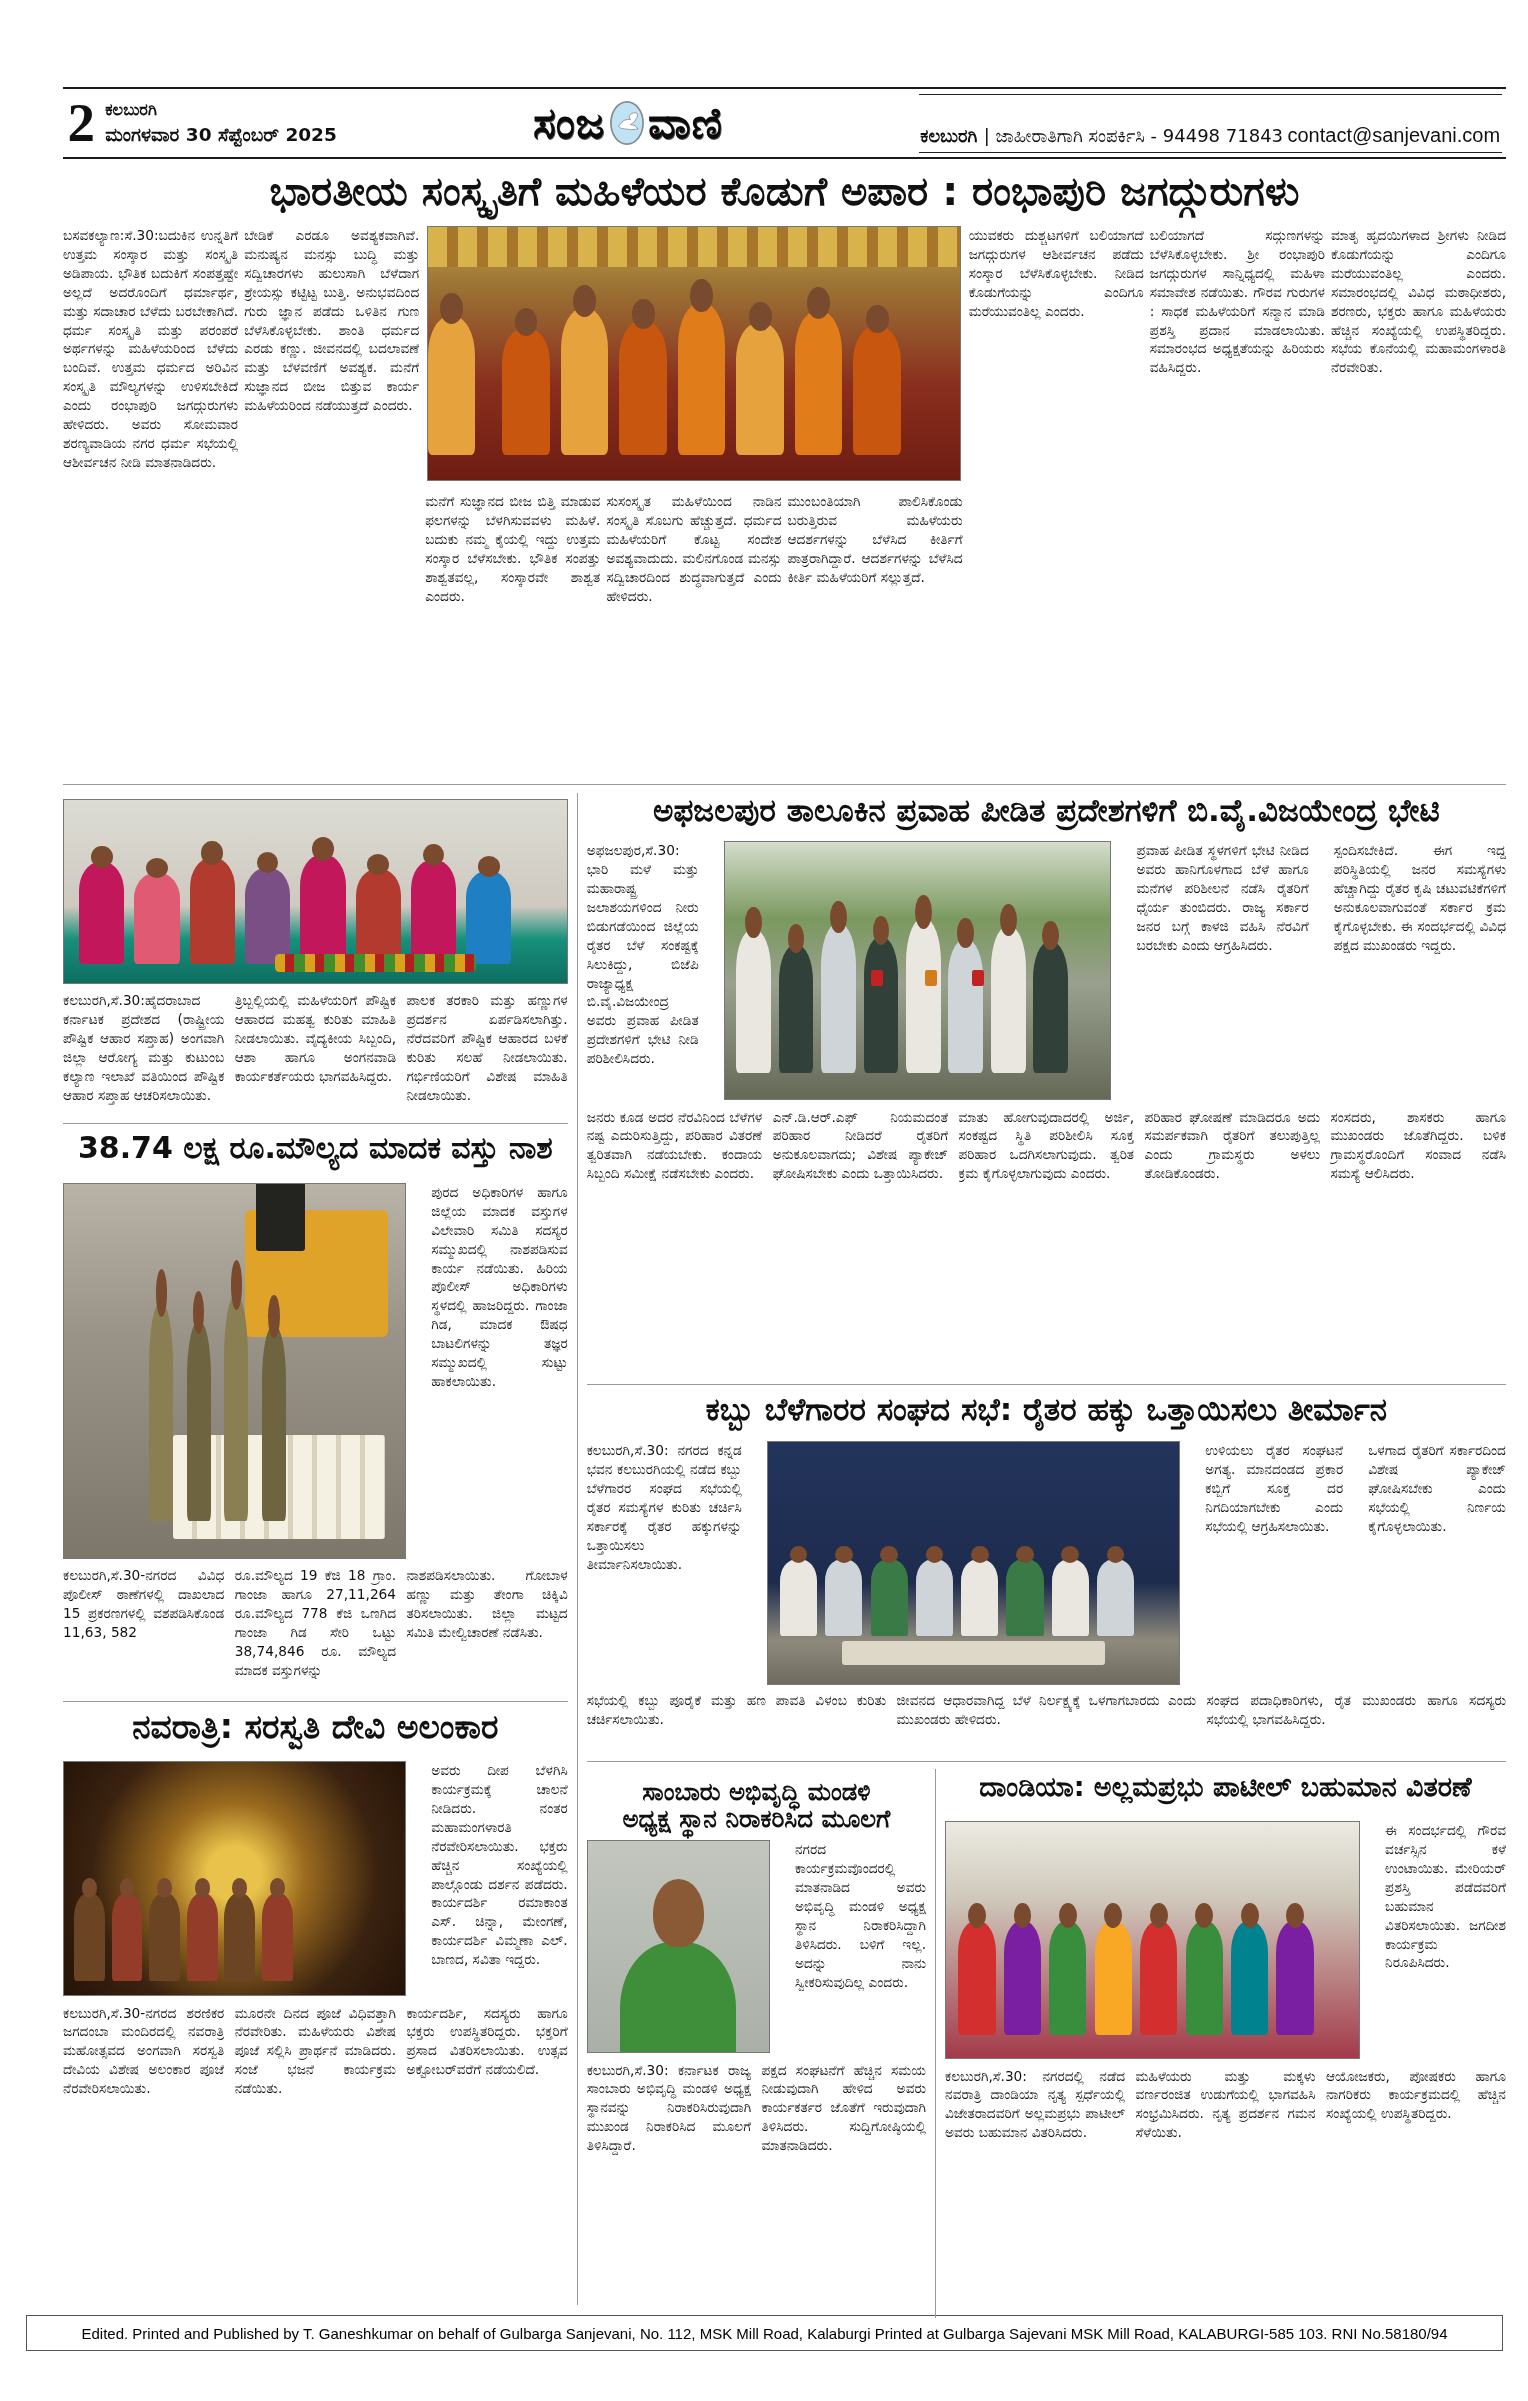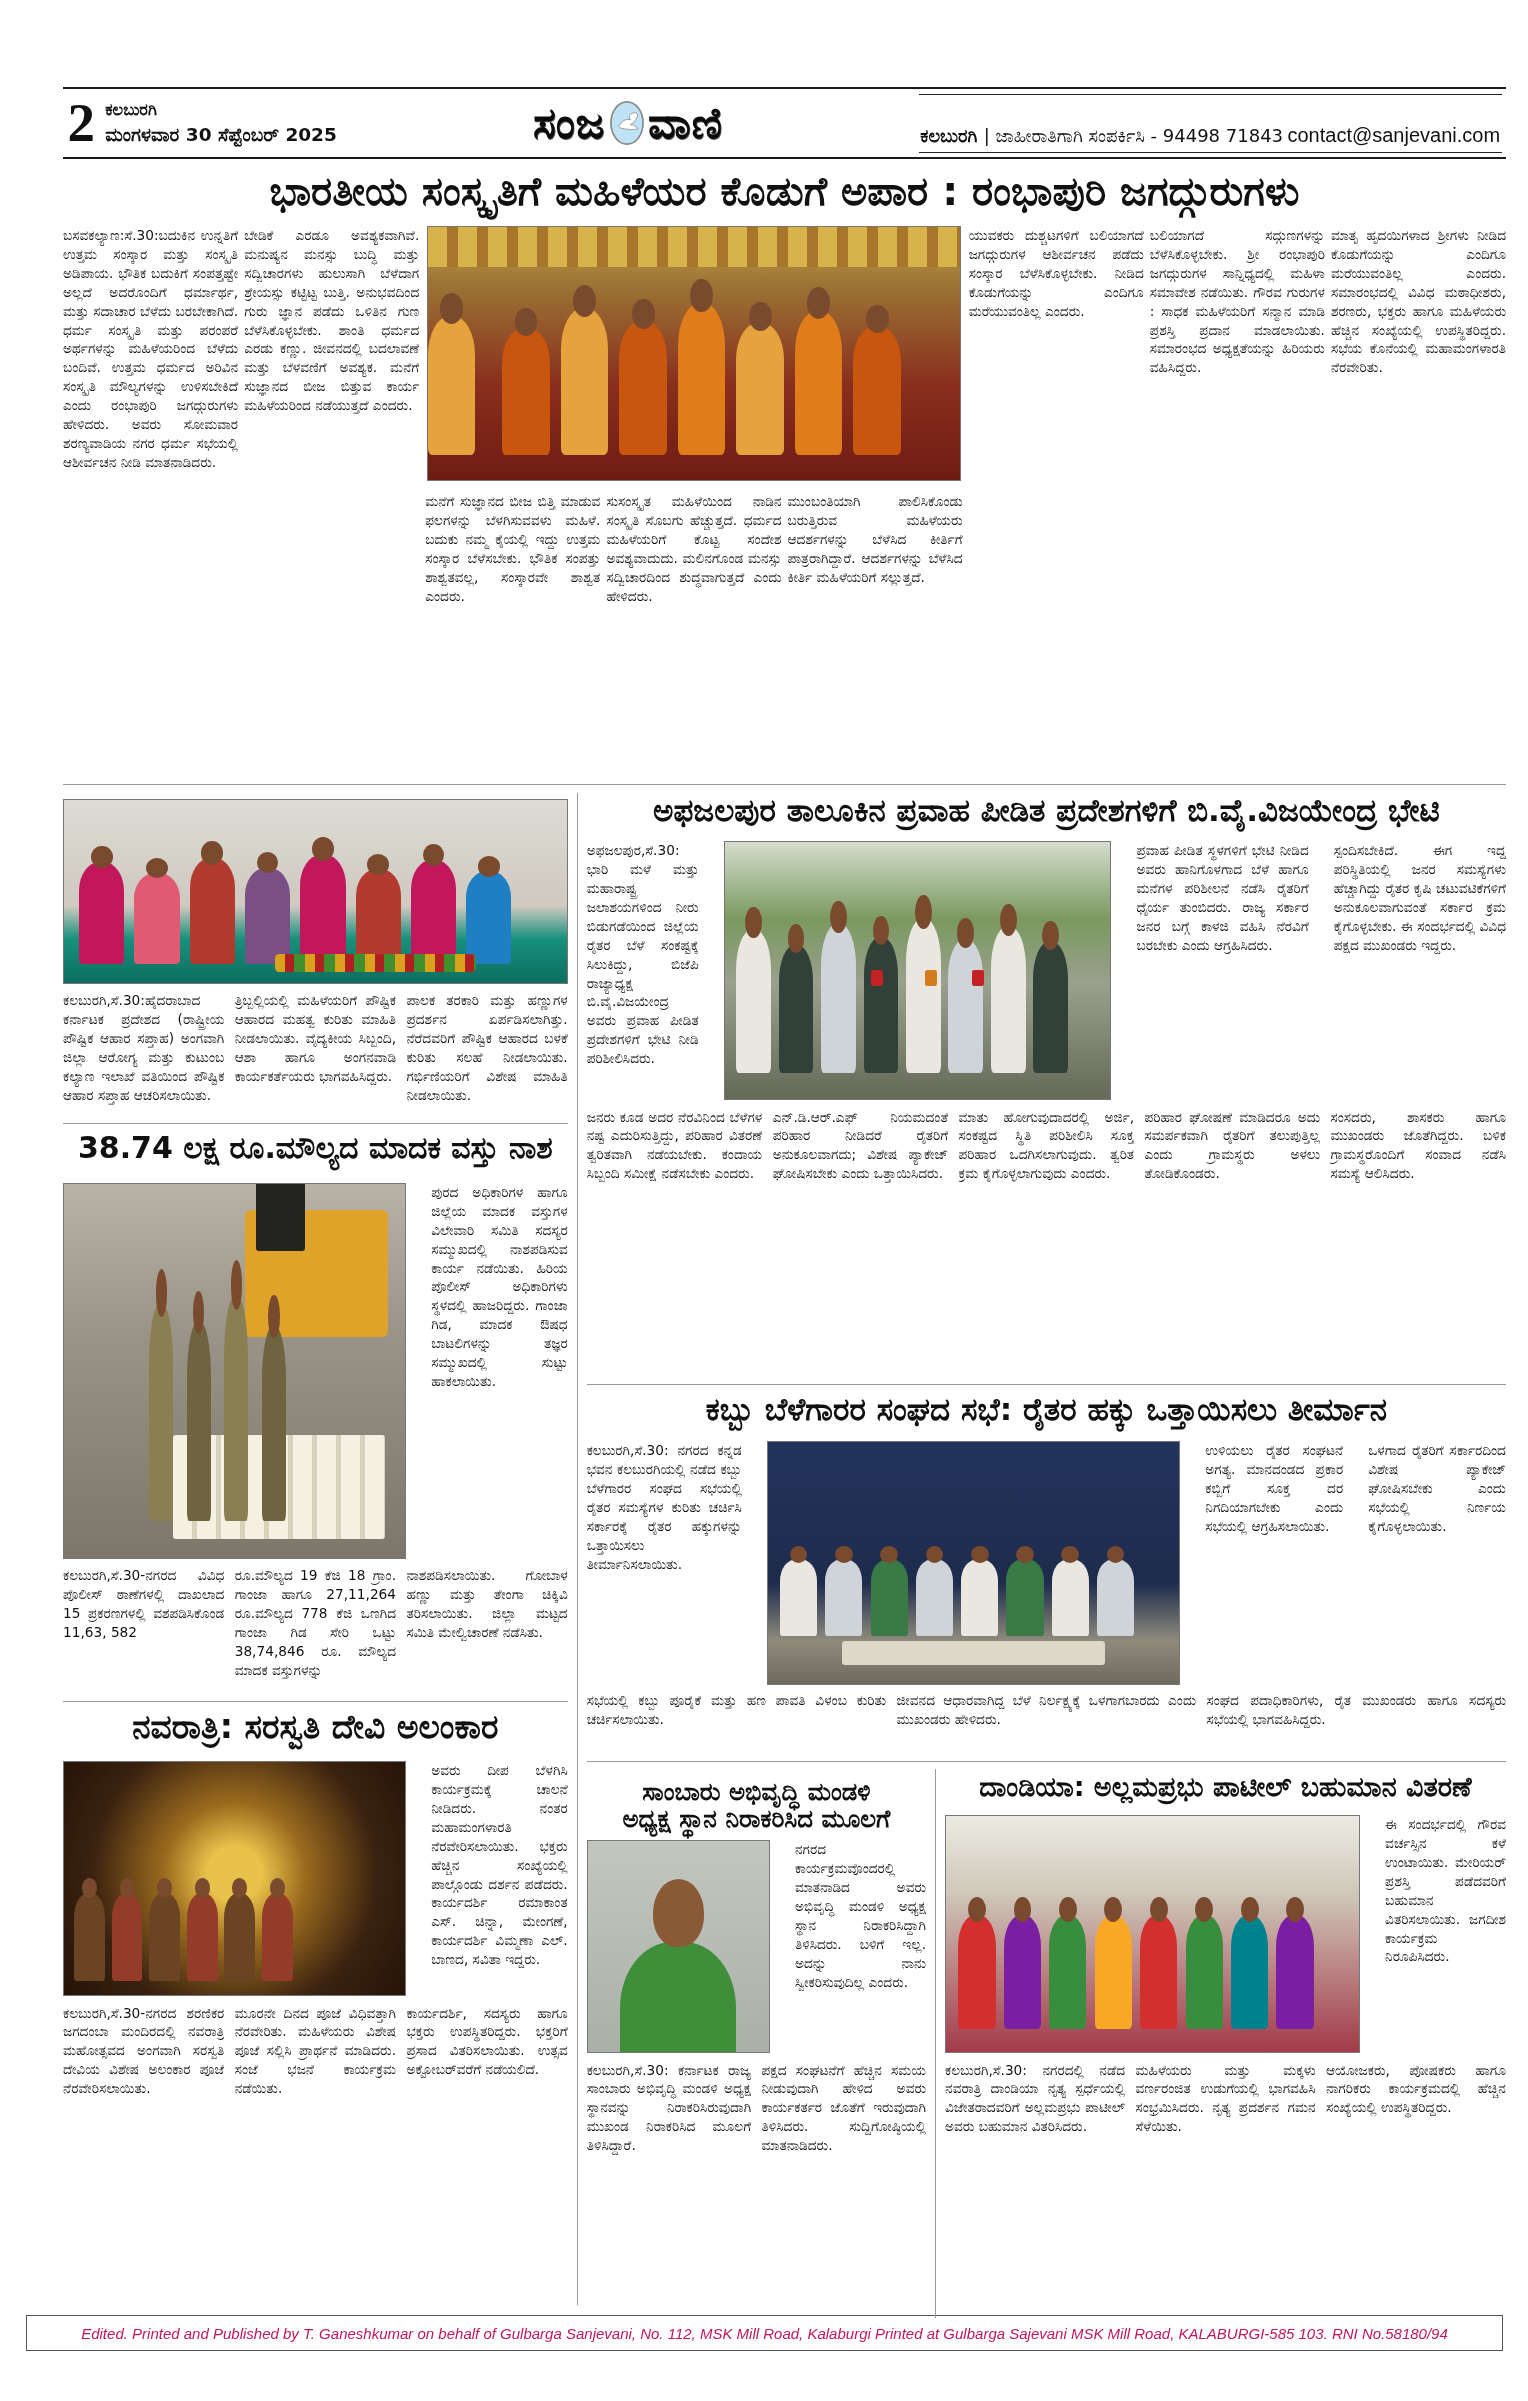--- a/index.html
+++ b/index.html
@@ -150,29 +150,29 @@
   .bottom-right{display:flex;height:549px;}
   .sec-spice{width:38%;box-sizing:border-box;padding-right:9px;border-right:0.7px solid #9a9a9a;}
   .sec-spice h2{font-size:24.4px;margin-top:9px;}
   .sec-spice h2 span{display:block;}
   .spice-row{height:213px;margin-top:7.4px;}
   .spice-photo{width:54%;height:100%;}
   .spice-row .col{flex:1;}
   .sec-spice .colgroup{height:211px;margin-top:7.4px;}
   .sec-dandiya{width:62%;box-sizing:border-box;padding-left:9px;}
   .sec-dandiya h2{font-size:27px;height:43px;margin-top:3px;}
-  .dandiya-row{height:238px;margin-top:0;}
+  .dandiya-row{height:238px;margin-top:6px;}
   .dandiya-photo{width:74%;height:100%;}
   .dandiya-row .col{flex:1;}
   .sec-dandiya .colgroup{height:219px;margin-top:7.4px;}
   
   .imprint-box{
     margin:10.4px 0 0 -37px;width:1475px;border:1.5px solid #555;height:34px;
     display:flex;align-items:center;justify-content:center;
-    font-size:15px;font-family:"Liberation Sans",sans-serif;color:#be185d;font-style:italic;
+    font-size:15px;font-family:"Liberation Sans",sans-serif;color:#000000;
   }
   .bold{font-weight:700;}
 </style>
 </head>
 <body>
 
 <div class="page">
 
   <div class="masthead-bar">
     <div class="header-left">

